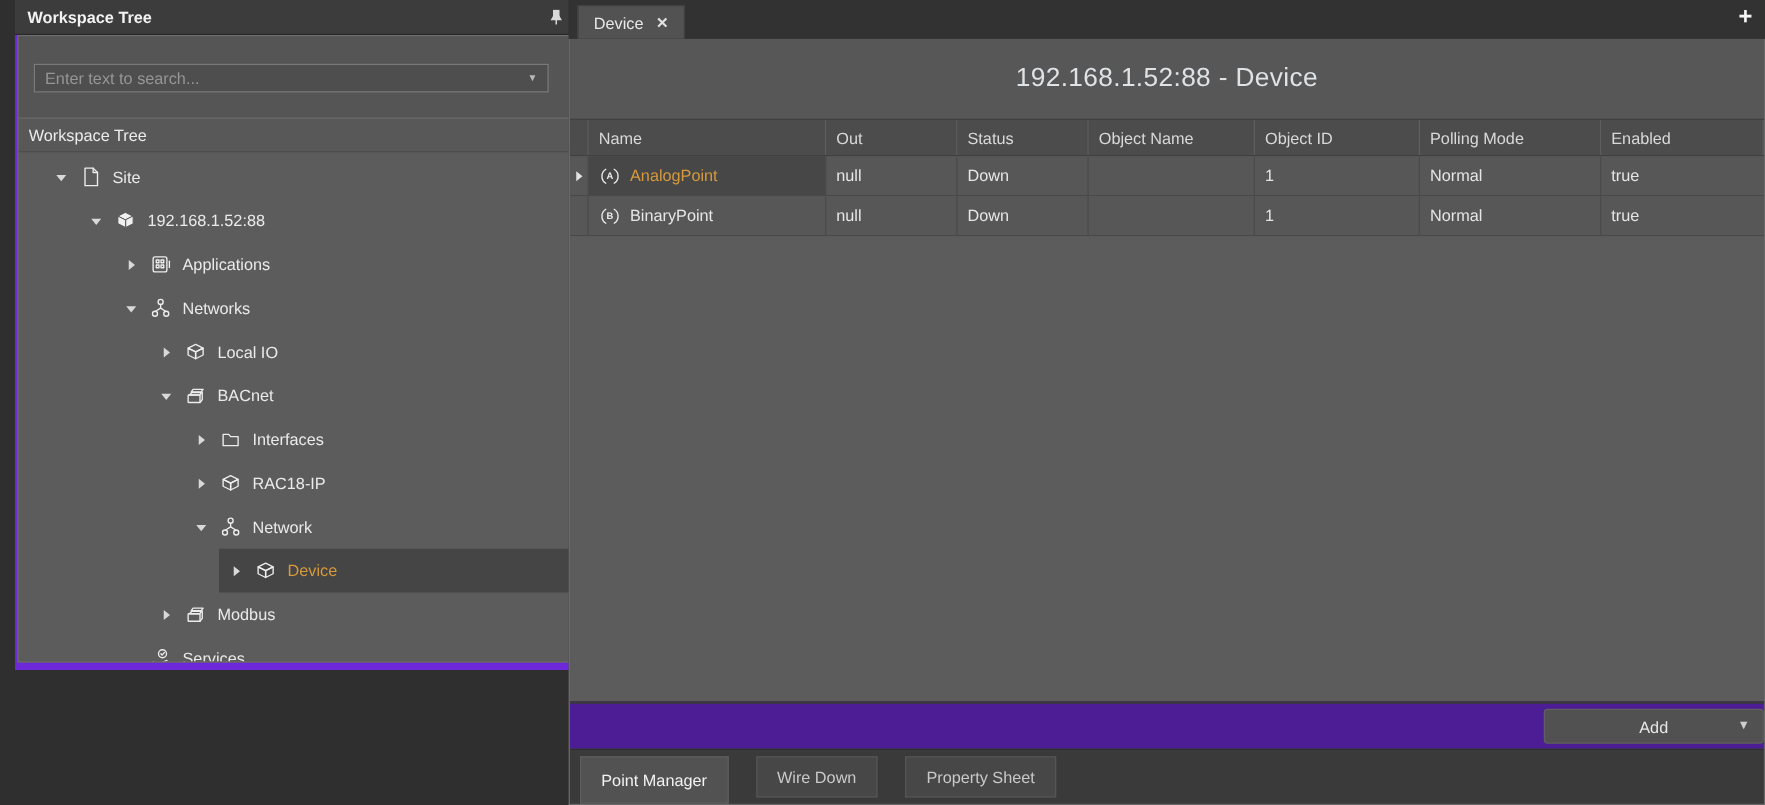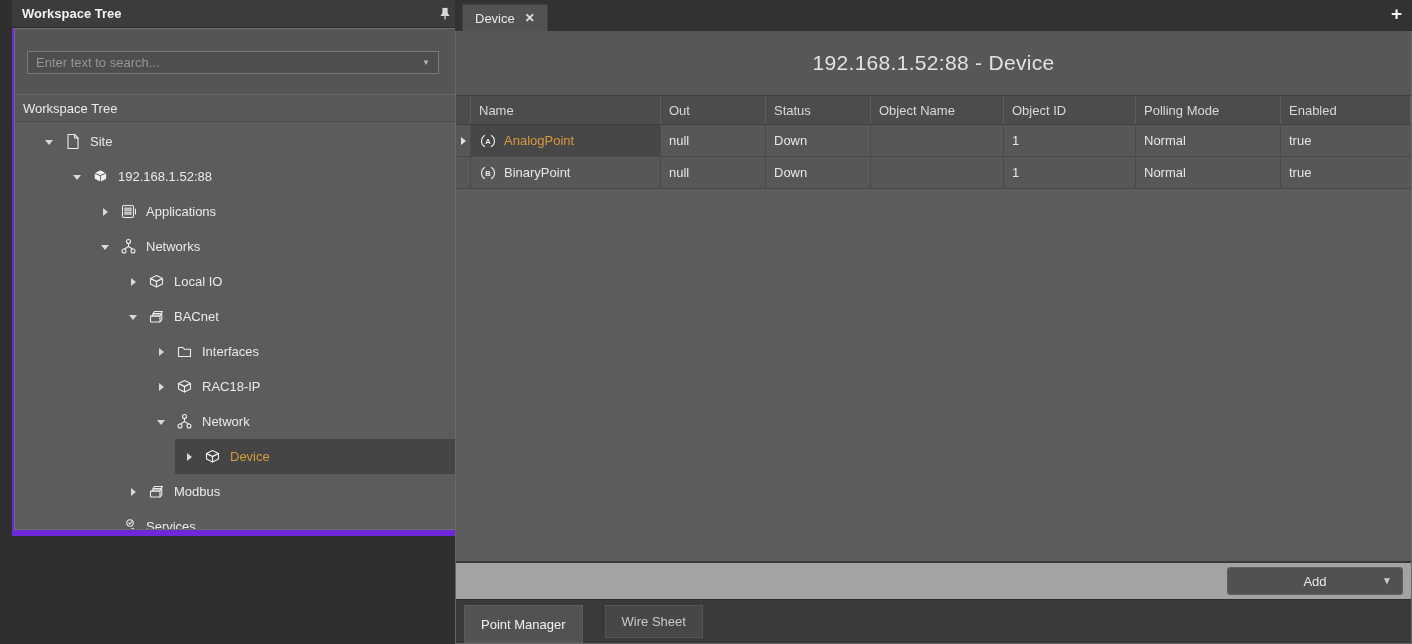--- a/index.html
+++ b/index.html
@@ -86,21 +86,21 @@
   .col-poll{flex:0 0 145px;}
   .col-enabled{flex:1; border-right:none;}
   .cell.sel-cell { background:#474747; }
   .cell.sel-cell .pt-name { color:#d69a3c; }
   .row-marker { width:0; height:0; border-left:5px solid #e3e3e3; border-top:4px solid transparent; border-bottom:4px solid transparent; }
   .pt-icon { margin-right:7px; display:flex; align-items:center; }
   .pt-icon svg { stroke:#ececec; fill:none; stroke-width:1.1; }
   .pt-icon text { fill:#ececec; stroke:none; font-family:"Liberation Sans", sans-serif; font-size:7.5px; font-weight:bold; }
   .grid-filler { flex:1; background:#5c5c5c; }
 
-  .add-bar { height:38px; background:#a3a3a3; border-top:2px solid #3a3a3a; display:flex; align-items:center; justify-content:flex-end; padding:0 8px; }
+  .add-bar { height:38px; background:#4c1d95; border-top:2px solid #3a3a3a; display:flex; align-items:center; justify-content:flex-end; padding:0 0; }
   .add-btn {
     position:relative; width:176px; height:28px; background:#515151; border:1px solid #5f5f5f;
     border-radius:3px; color:#e8e8e8; display:flex; align-items:center; justify-content:center; cursor:pointer;
   }
   .add-btn .dd { position:absolute; right:10px; top:7px; color:#cfcfcf; font-size:10px; }
 
   .bottom-strip { height:44px; background:#3a3a3a; display:flex; align-items:flex-start; padding-left:8px; border-top:1px solid #2e2e2e;gap:20px; }
   .b-tab {
     margin-top:5px; margin-right:2px; padding:0 16px; display:flex; align-items:center;
     height:33px; background:#474747; border:1px solid #555; color:#c9c9c9; cursor:pointer;
@@ -389,20 +389,23 @@
           <span>Add</span>
           <span class="dd">▼</span>
         </div>
       </div>
 
       <div class="bottom-strip">
         <div class="b-tab active">
           <span>Point Manager</span>
         </div>
         <div class="b-tab">
-          <span>Wire Sheet</span>
+          <span>Wire Down</span>
+        </div>
+        <div class="b-tab">
+          <span>Property Sheet</span>
         </div>
       </div>
 
     </div>
   </div>
 
 </div>
 
 </body></html>

